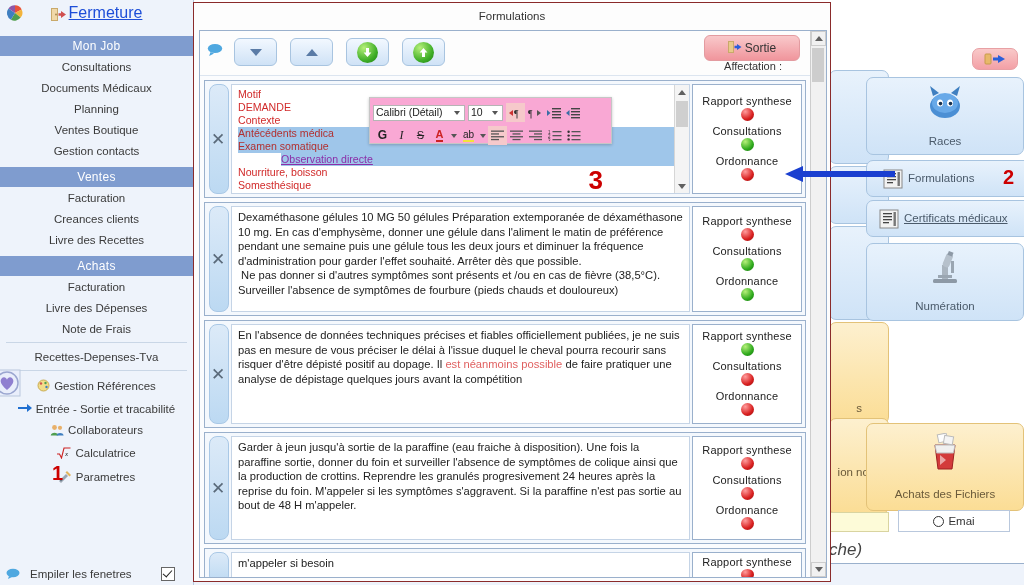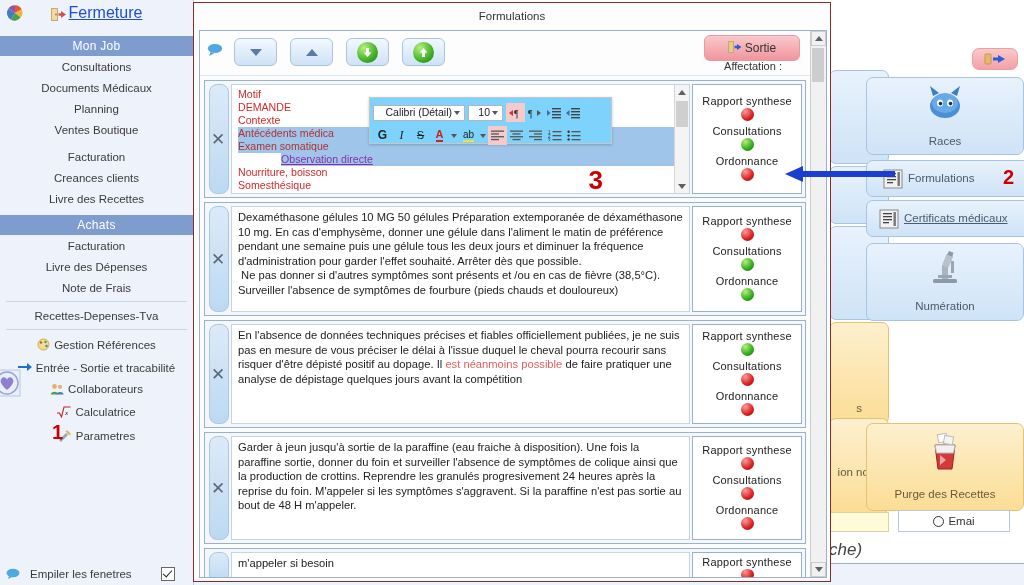--- a/index.html
+++ b/index.html
@@ -198,22 +198,22 @@
   }
   .inner-scroll .a{
     position:absolute;left:0;width:14px;height:14px;display:flex;
     align-items:center;justify-content:center;
   }
   .inner-thumb{position:absolute;left:1px;top:16px;width:12px;height:26px;background:#cfcfcf;}
 
   
   #rt-toolbar{
     position:absolute;left:137px;top:12px;width:243px;height:47px;
-    background:#7dd3fc;border:1px solid #c6c6c6;box-shadow:0 1px 3px rgba(0,0,0,.22);
-    z-index:9;box-sizing:border-box;text-align:right;
+    background:#f9a8d4;border:1px solid #c6c6c6;box-shadow:0 1px 3px rgba(0,0,0,.22);
+    z-index:9;box-sizing:border-box;
   }
   .rt-row{display:flex;align-items:center;height:23px;padding:0 3px;box-sizing:border-box;}
   .rt-sel{
     border:1px solid #b5b5b5;height:16px;display:flex;align-items:center;
     background:#fff;font-size:10.5px;color:#222;padding:0 2px;box-sizing:border-box;
   }
   .rt-sel .v{flex:1 1 auto;white-space:nowrap;overflow:hidden;}
   .cv{width:0;height:0;border-left:3.5px solid transparent;border-right:3.5px solid transparent;border-top:4px solid #555;margin:0 2px;}
   .rt-b{width:19px;height:19px;display:flex;align-items:center;justify-content:center;font-size:11px;color:#222;cursor:pointer;}
   .rt-b.on{background:#f6c9cb;}
@@ -302,21 +302,21 @@
 
 
   <div class="bigbtn orange" style="left:673px;top:423px;width:156px;height:86px;">
     <svg width="38" height="40" viewBox="0 0 38 40">
       <path d="M9 12 L29 12 L26 36 L12 36 Z" fill="#d33b3b" stroke="#9e2020"></path>
       <path d="M9 12 L29 12 L27.5 20 L10.5 20 Z" fill="#f0f0f0" stroke="#bbb"></path>
       <rect x="12" y="1" width="9" height="8" fill="#fdfdfd" stroke="#bbb" transform="rotate(-12 16 5)"></rect>
       <rect x="18" y="3" width="9" height="8" fill="#f4f4f4" stroke="#bbb" transform="rotate(10 22 7)"></rect>
       <path d="M14 22 L20 27 L14 32 Z" fill="#fff" opacity=".55"></path>
     </svg>
-    <span class="lbl">Purge des Recettes</span>
+    <span class="lbl">Achats des Fichiers</span>
   </div>
 
   <div class="emailbox" style="left:705px;top:510px;width:110px;height:20px;">
     <span class="radio-o"></span>
     <span>Emai</span>
   </div>
 
   <div class="bg-strip" style="left:0;top:563px;width:831px;height:22px;background:#eef3fb;border-top:1px solid #9ab0cc;"></div>
 </div>
 
@@ -341,22 +341,24 @@
     </span><a class="fermeture-link" href="#">Fermeture</a>
   </div>
 
   <div style="position:absolute;left:0;top:36px;width:193px;">
 
     <div class="sb-header">Mon Job</div>
     <div class="sb-item">Consultations</div>
     <div class="sb-item">Documents Médicaux</div>
     <div class="sb-item">Planning</div>
     <div class="sb-item">Ventes Boutique</div>
+    <div class="sb-item">Gestion contacts</div>
 
     <div style="height:6px"></div>
+    <div class="sb-header">Ventes</div>
     <div class="sb-item">Facturation</div>
     <div class="sb-item">Creances clients</div>
     <div class="sb-item">Livre des Recettes</div>
 
     <div style="height:6px"></div>
     <div class="sb-header">Achats</div>
     <div class="sb-item">Facturation</div>
     <div class="sb-item">Livre des Dépenses</div>
     <div class="sb-item">Note de Frais</div>
 

